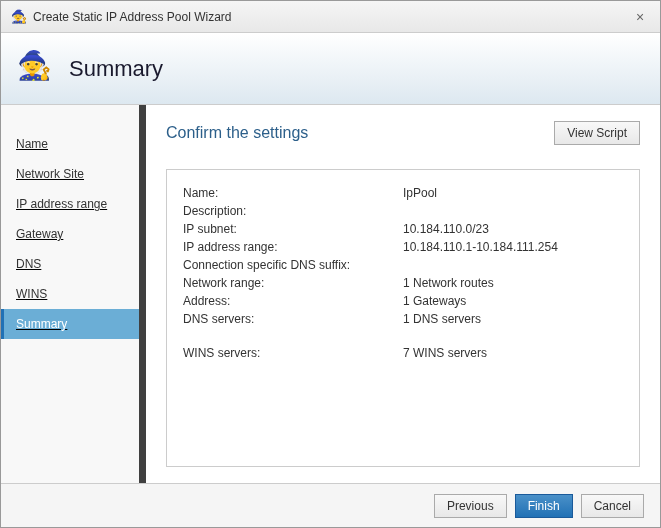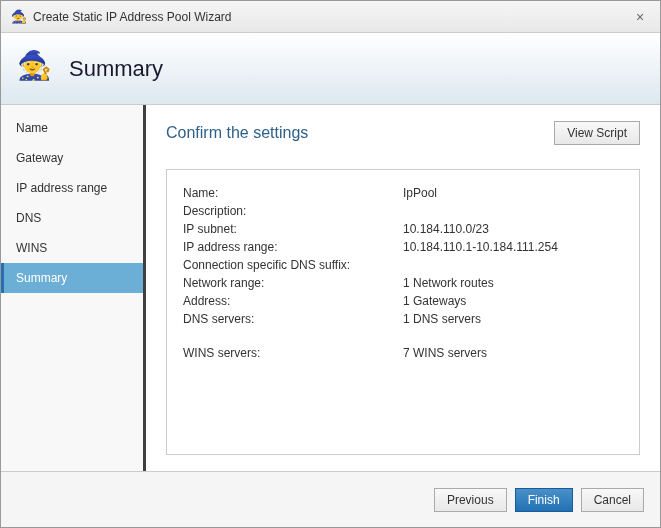--- a/index.html
+++ b/index.html
@@ -78,22 +78,23 @@
 
     .body {
       display: flex;
       flex: 1;
       overflow: hidden;
     }
 
     .sidebar {
       width: 145px;
       background: #f8f8f8;
-      border-right: 3px solid #404040;
-      padding-top: 8px;
+      border-right: 7px solid #404040;
+      padding-top: 24px;
+      text-decoration: underline;
     }
     .sidebar-item {
       padding: 8px 12px;
       font-size: 12px;
       color: #333;
       cursor: pointer;
       border-left: 3px solid transparent;
     }
     .sidebar-item.active {
       background: #6baed6;
@@ -161,21 +162,21 @@
       height: 16px;
     }
 
     .footer {
       border-top: 1px solid #ccc;
       padding: 8px 16px;
       display: flex;
       justify-content: flex-end;
       gap: 8px;
       background: #f5f5f5;
-      height: 56px;
+      height: 44px;
       align-items: center;
     }
 
     
     .wizard-icon {
       font-size: 28px;
     }
   </style>
 </head>
 <body>
@@ -192,22 +193,23 @@
 
   <div class="header-banner">
     <div class="wizard-icon header-icon">🧙</div>
     <span class="header-title">Summary</span>
   </div>
 
   <div class="body">
 
     <div class="sidebar">
       <div class="sidebar-item">Name</div>
+      <div class="sidebar-item">Network Site</div>
+      <div class="sidebar-item">IP address range</div>
       <div class="sidebar-item">Gateway</div>
-      <div class="sidebar-item">IP address range</div>
       <div class="sidebar-item">DNS</div>
       <div class="sidebar-item">WINS</div>
       <div class="sidebar-item active">Summary</div>
     </div>
 
     <div class="main-content">
       <div class="main-header">
         <span class="main-title">Confirm the settings</span>
         <button class="btn">View Script</button>
       </div>

